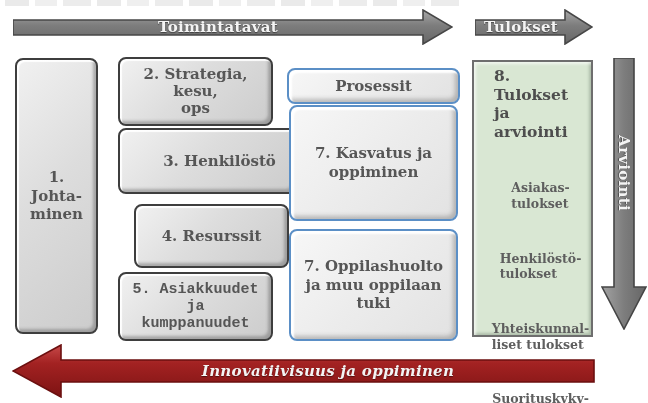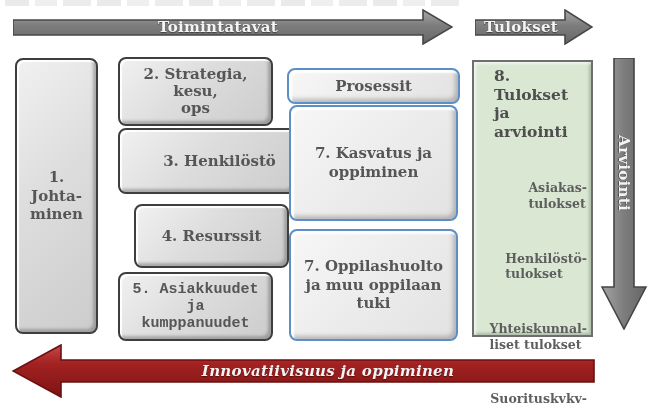--- a/index.html
+++ b/index.html
@@ -38,21 +38,21 @@
   }
   .box-blue{
     background:linear-gradient(135deg,#f7f7f7 0%,#ececec 50%,#e2e2e2 100%);
     border:2px solid #5b8fc6;
     box-shadow:inset 3px 3px 2px rgba(255,255,255,1), inset -3px -3px 4px rgba(130,130,130,.5);
   }
   .box-green{
     background:#d9e7d3;
     border:2px solid #6e6e6e;
     box-shadow:inset 2px 2px 3px rgba(255,255,255,.65), inset -2px -2px 3px rgba(90,110,90,.35);
-    display:flex;flex-direction:column;align-items:flex-end;justify-content:flex-start;
+    display:flex;flex-direction:column;align-items:center;justify-content:flex-start;
     text-align:left;padding:5px 4px 4px 20px;box-sizing:border-box;gap:11px;
   }
   .green-title{font-size:15.5px;font-weight:bold;color:#4e4e4e;white-space:pre-line;line-height:1.2;}
   .green-item{font-size:12.5px;font-weight:bold;color:#5e5e5e;white-space:pre-line;line-height:1.25;margin-top:28px;}
 </style>
 </head>
 <body>
 
 <div class="stage">
 

